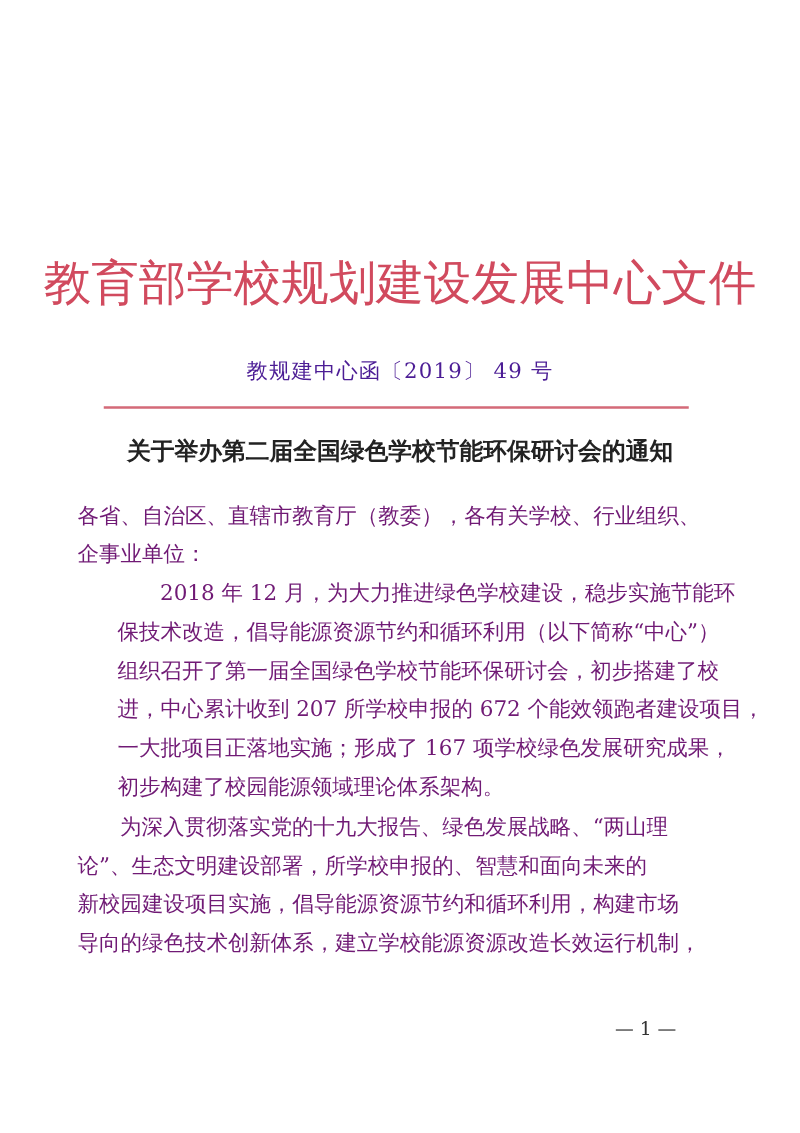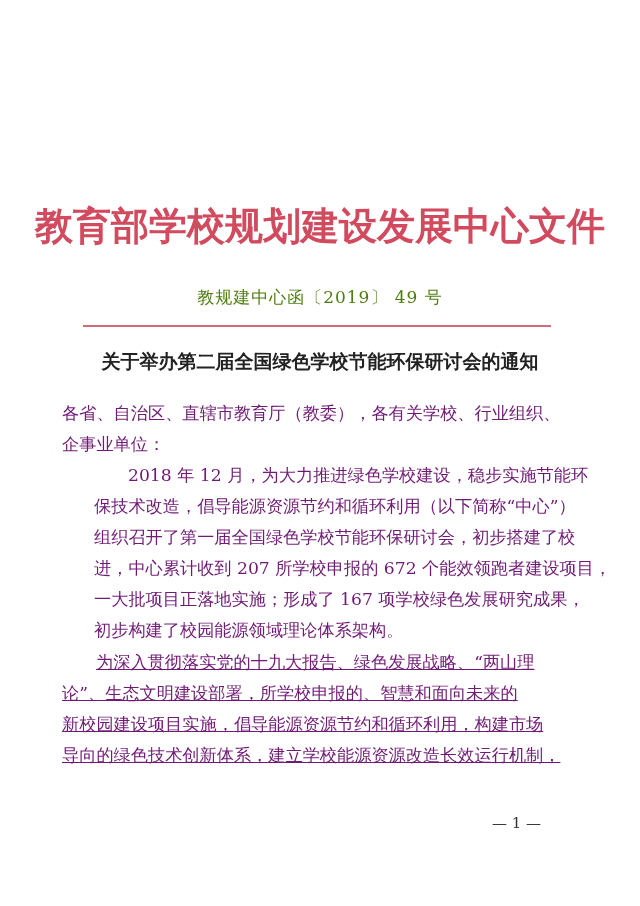--- a/index.html
+++ b/index.html
@@ -22,34 +22,34 @@
       height: 906px;
       background: #fff;
     }
     .header-title {
       position: absolute;
       left: 0;
       width: 640px;
       top: 203px;
       text-align: center;
       font-size: 38px;
-      font-weight: bold;
+      font-weight: normal;
       color: #d14a5e;
       letter-spacing: 0px;
       line-height: 46px;
       white-space: nowrap;
     }
     .doc-number {
       position: absolute;
       left: 0;
       width: 640px;
       top: 285px;
       text-align: center;
       font-size: 17px;
-      color: #4d7c0f;
+      color: #4c1d95;
       line-height: 24px;
       white-space: nowrap;
       letter-spacing: 1px;
     }
     .red-rule {
       position: absolute;
       left: 83px;
       top: 325px;
       width: 468px;
       height: 2px;
@@ -85,21 +85,20 @@
     }
     .addressee {
       top: 398px;
     }
     .para1 {
       top: 460px;
       margin-left: 32px;
     }
     .para2 {
       top: 647px;
-      text-decoration: underline;
     }
     .page-number {
       position: absolute;
       left: 492px;
       top: 812px;
       font-size: 15px;
       color: #333;
       line-height: 22px;
       white-space: nowrap;
     }

